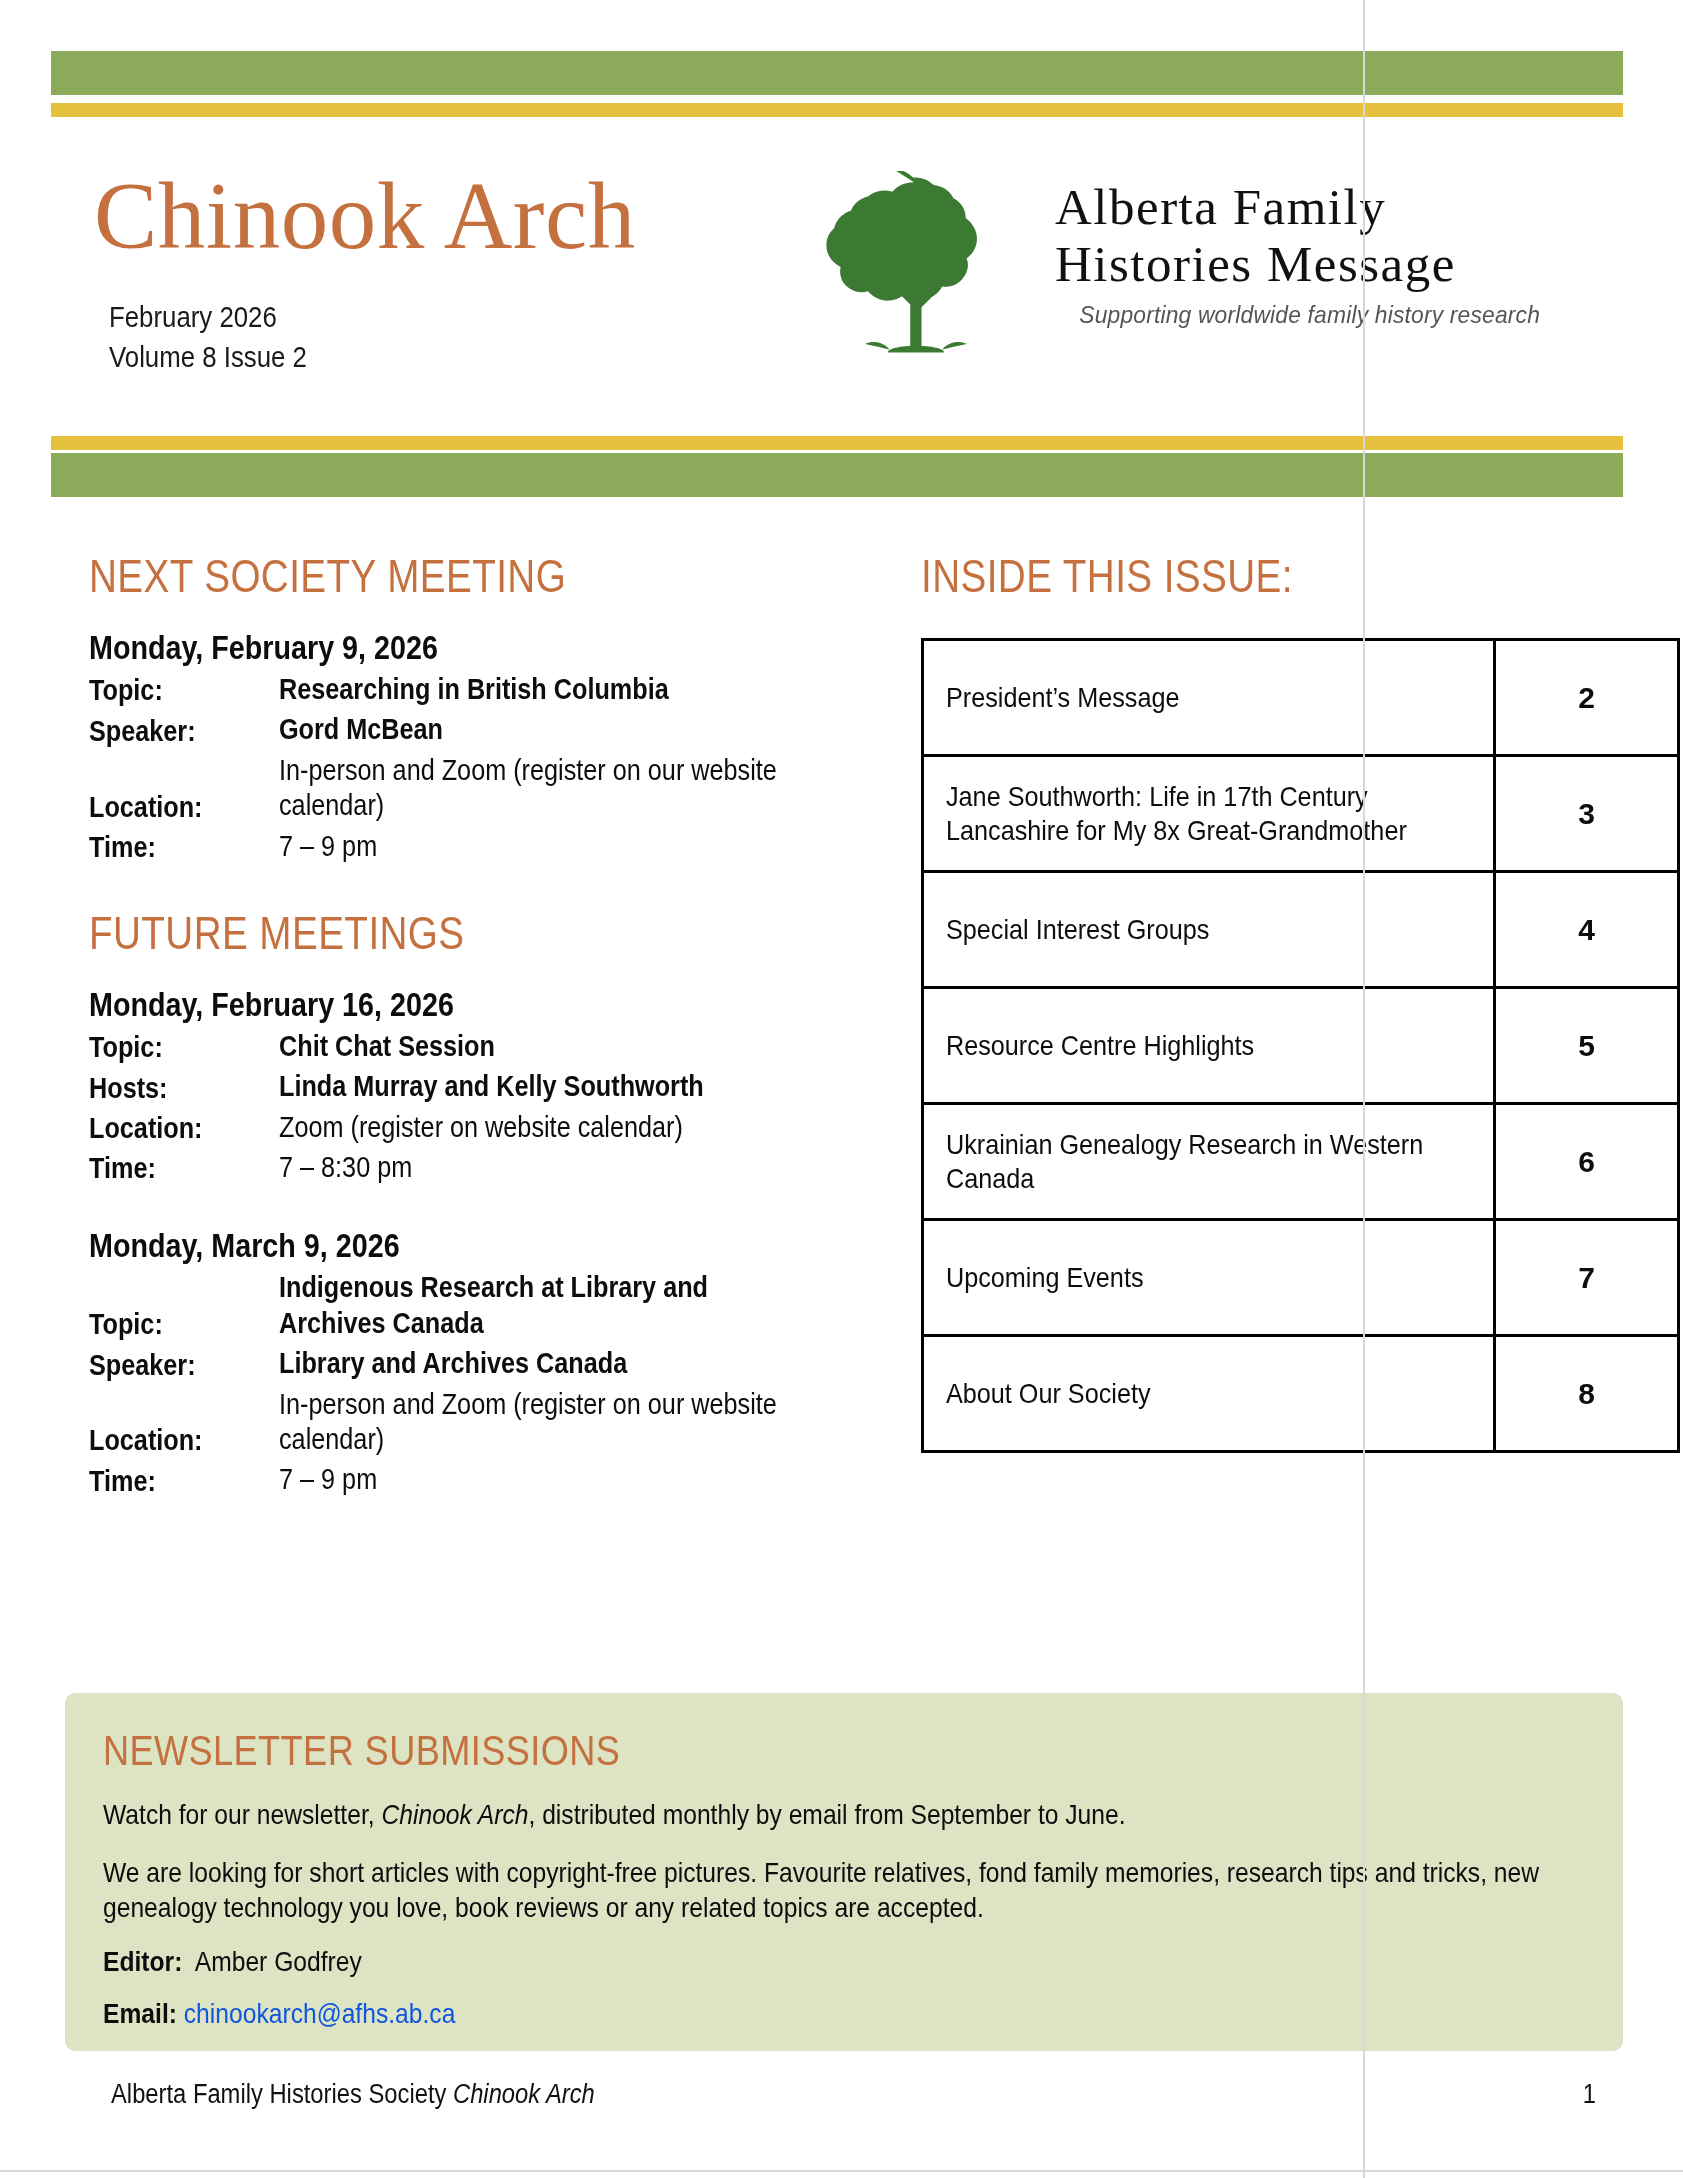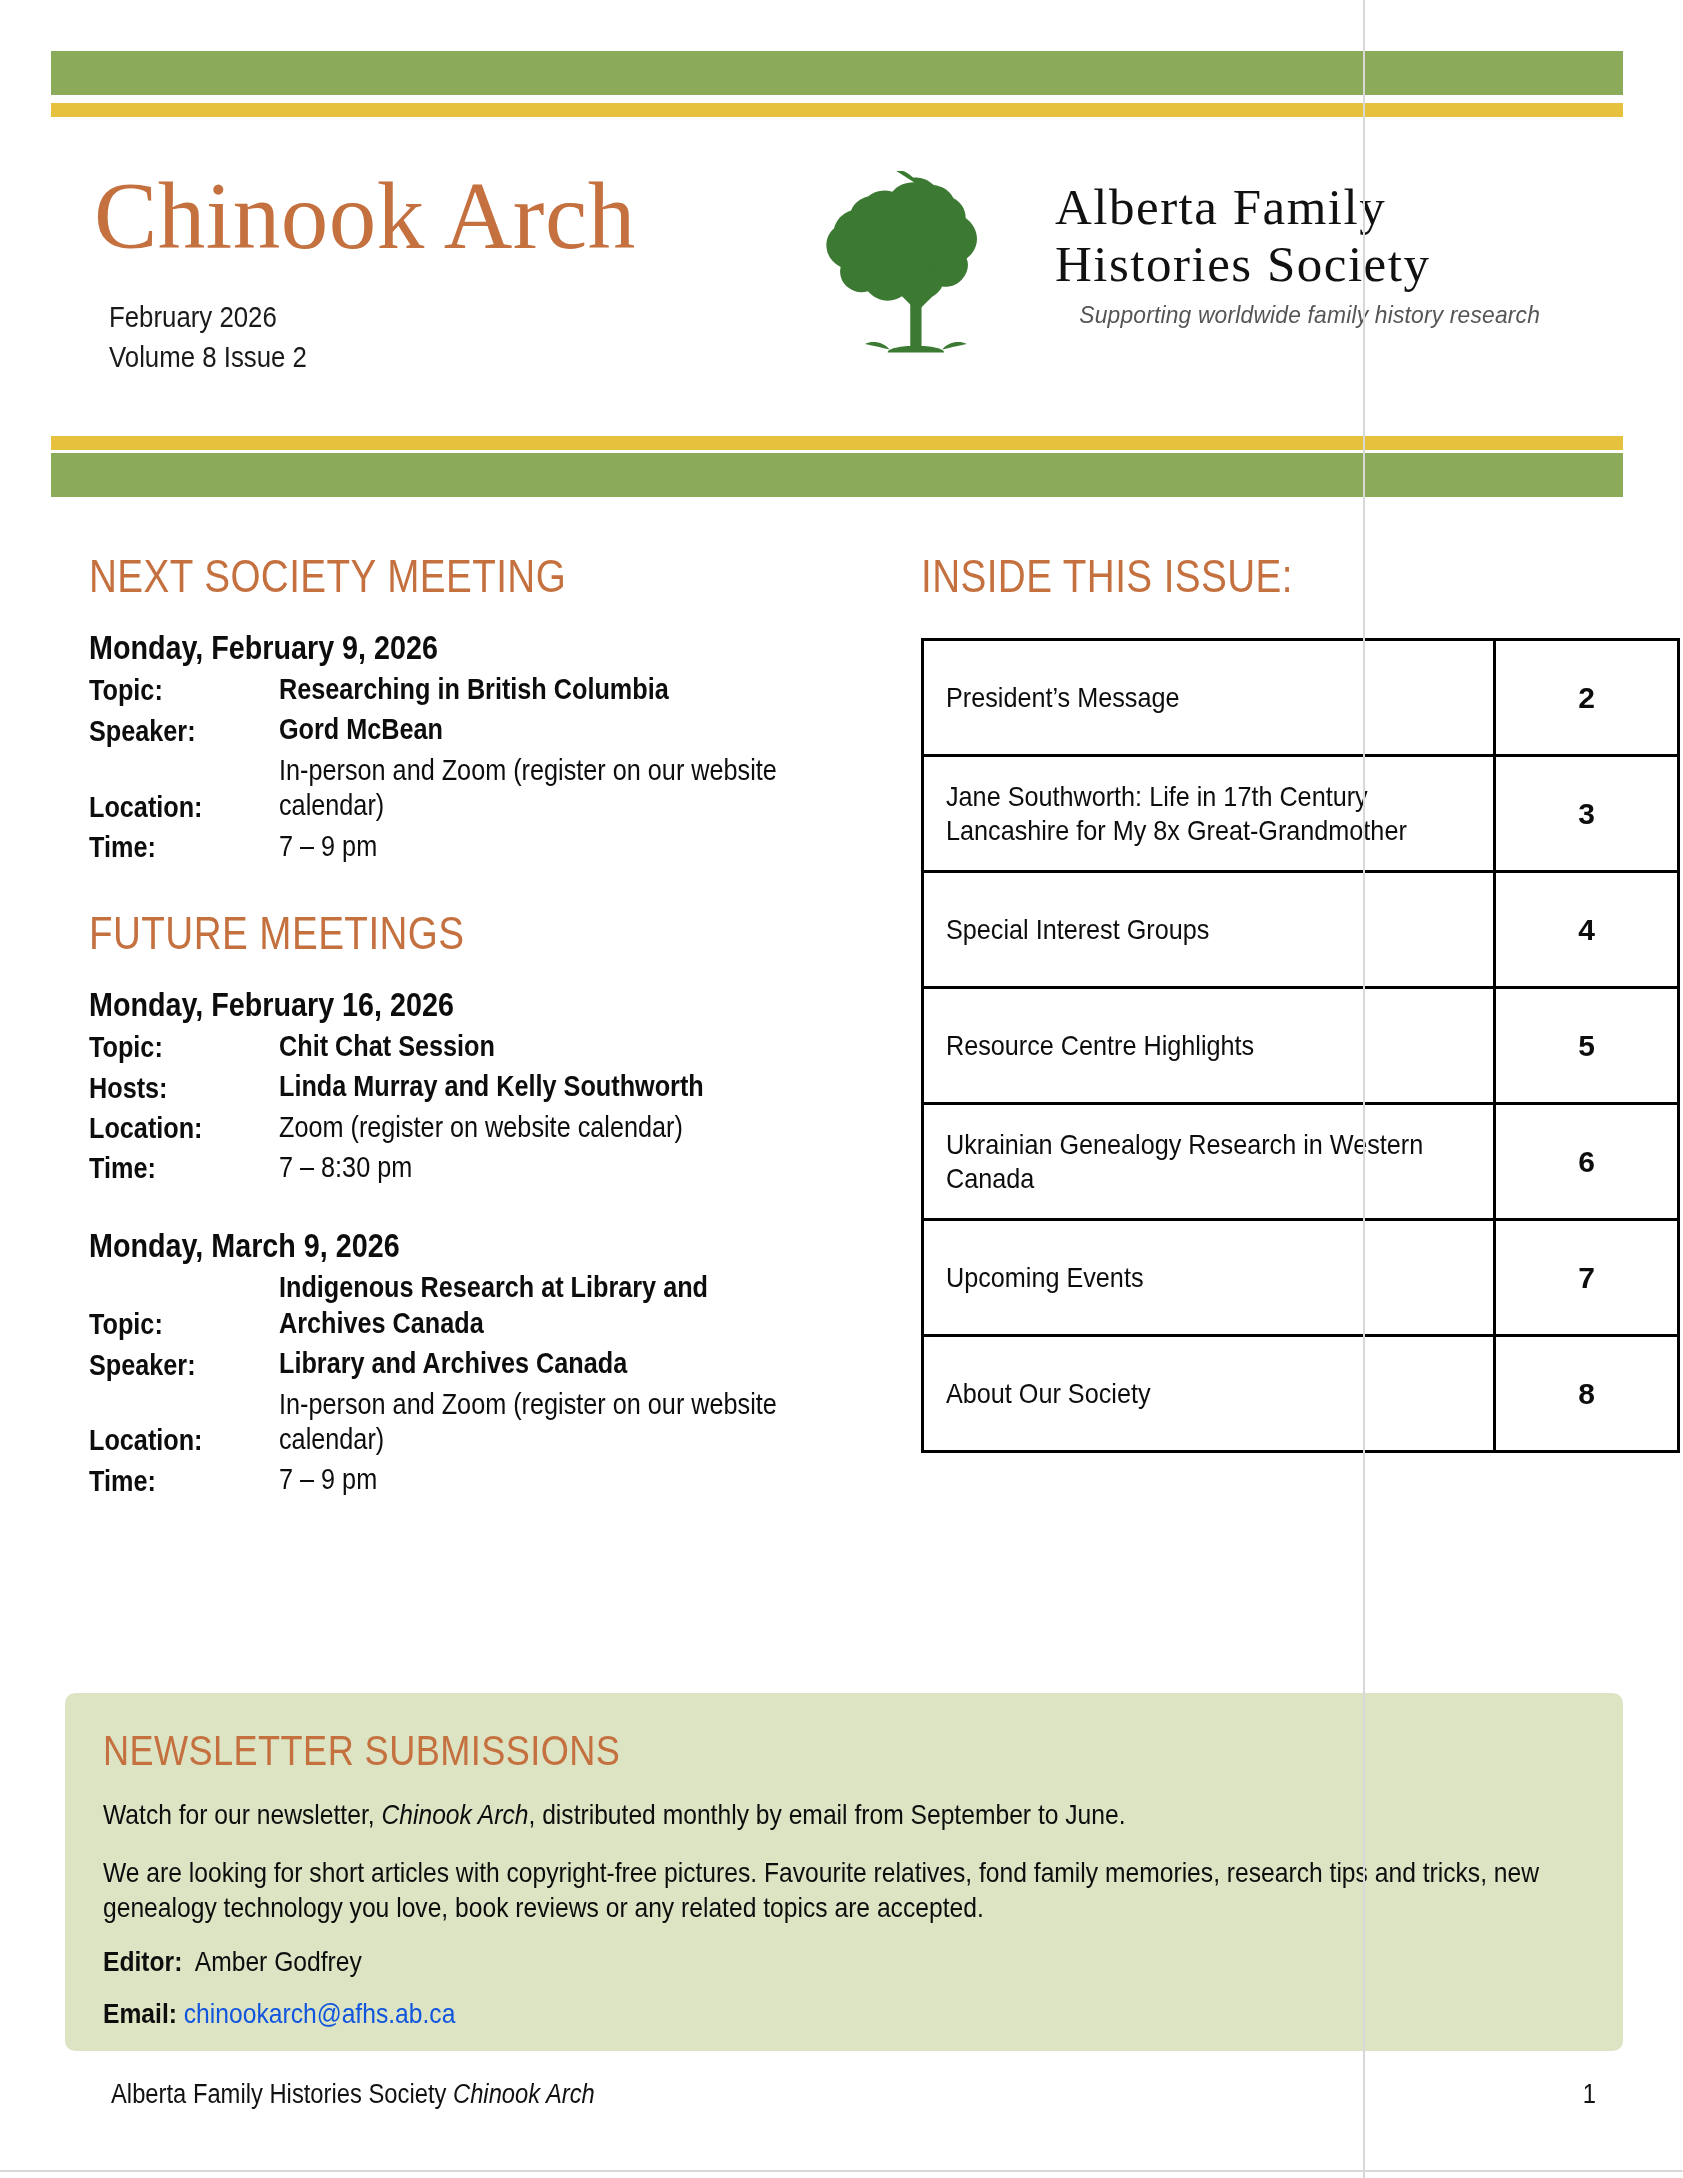--- a/index.html
+++ b/index.html
@@ -300,21 +300,21 @@
             <path d="M60 90 L88 112 L84 117 L57 96 Z"></path>
             <path d="M143 92 L116 113 L120 118 L147 98 Z"></path>
             <path d="M102 186c-16 0-30 3-30 7h60c0-4-14-7-30-7z"></path>
             <path d="M74 190c-6-8-18-10-26-6 10 2 18 4 26 6z"></path>
             <path d="M130 190c6-8 18-10 26-6-10 2-18 4-26 6z"></path>
           </g>
         </svg>
       </div>
       <div class="logo-text">
         <div class="logo-line">Alberta Family</div>
-        <div class="logo-line">Histories Society</div>
+        <div class="logo-line">Histories Message</div>
         <div class="logo-tag">Supporting worldwide family history research</div>
       </div>
     </div>
   </div>
 
   <div class="bar-wrap bar-gold hdr-bot-gold"></div>
   <div class="bar-wrap bar-green hdr-bot-green"></div>
 
   <div class="left-col">
 

